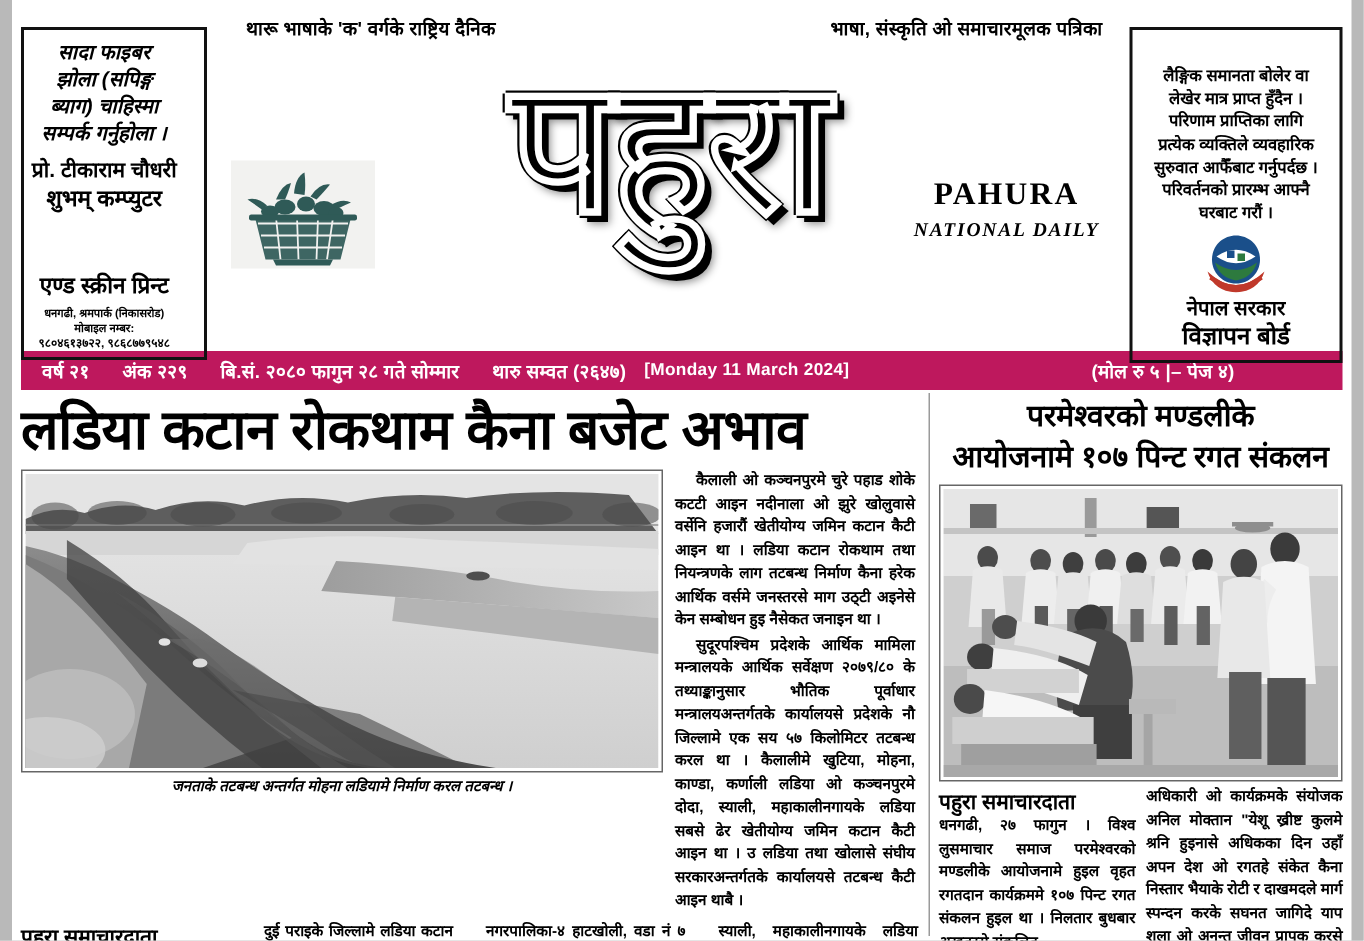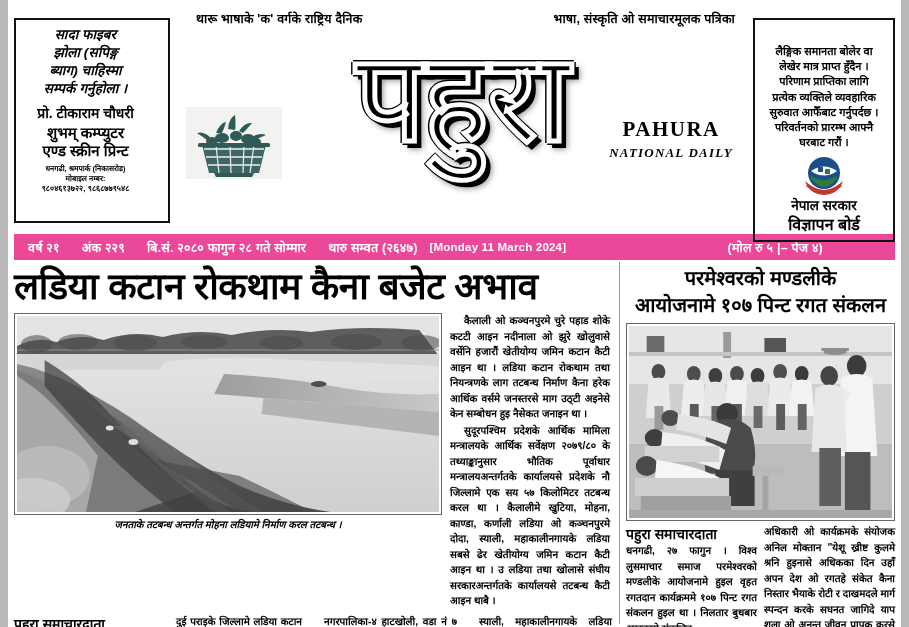--- a/index.html
+++ b/index.html
@@ -21,21 +21,21 @@
   .masthead {
     position: relative;
     height: 232px;
     padding: 8px 6px 0 6px;
     display: flex;
     align-items: flex-start;
   }
 
   
   .ad-box-left {
-    width: 156px;
+    width: 124px;
     min-height: 205px;
     border: 2px solid #111;
     margin-top: 10px;
     padding: 6px 17px 4px 4px;
     text-align: center;
     flex: 0 0 auto;
   }
   .ad-box-left .adl-line {
     font-size: 13.5px;
     line-height: 1.33;
@@ -51,20 +51,21 @@
   .ad-box-left .adl-shop1 {
     font-size: 15px;
     font-weight: 700;
     line-height: 1.2;
     margin-top: 2px;
   }
   .ad-box-left .adl-shop2 {
     font-size: 15px;
     font-weight: 700;
     line-height: 1.2;
+    margin-top: 40px;
   }
   .ad-box-left .adl-addr {
     font-size: 7.5px;
     font-weight: 700;
     margin-top: 4px;
     line-height: 1.35;
     text-align: center;
   }
   .ad-box-left .adl-mob {
     font-size: 7.5px;
@@ -161,21 +162,21 @@
   .ad-box-right .adr-board {
     font-size: 16px;
     font-weight: 700;
     line-height: 1.2;
     margin-top: 1px;
   }
 
   
   .infobar {
     height: 26px;
-    background: #ec4899;
+    background: #be185d;
     color: #ffffff;
     display: flex;
     align-items: center;
     font-size: 12.5px;
     font-weight: 700;
     padding: 0 14px;
     margin: 2px 6px 0 6px;
     letter-spacing: .2px;
   }
   .ib-a { margin-right: 22px; }

